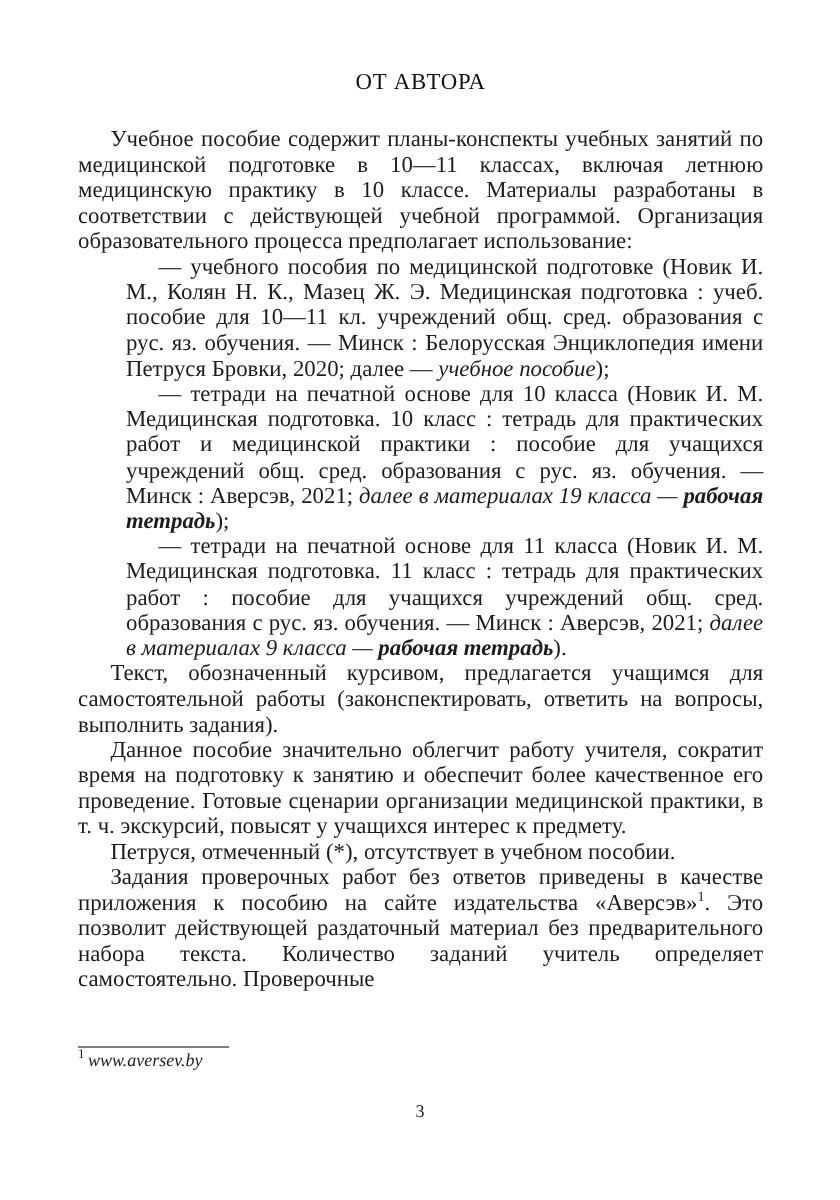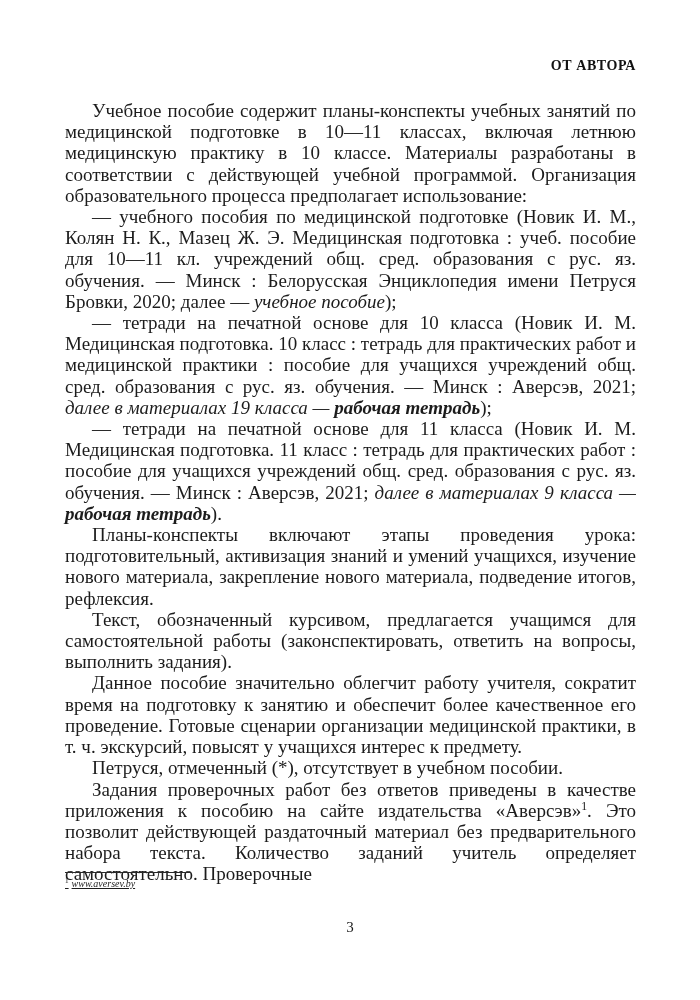--- a/index.html
+++ b/index.html
@@ -25,41 +25,42 @@
   }
 
   .content {
     position: absolute;
     left: 65px;
     top: 58px;
     width: 571px;
   }
 
   .page-title {
-    font-size: 14px;
-    font-weight: bold;
-    text-align: right;
+    font-size: 19px;
+    font-weight: normal;
+    text-align: center;
     letter-spacing: 0.6px;
     margin: 0 0 26px 0;
     color: #121212;
   }
 
   p.para {
     margin: 0;
     font-size: 19px;
     line-height: 21.2px;
     text-align: justify;
     text-justify: inter-word;
     text-indent: 27px;
     color: #1c1c1c;
     hyphens: manual;
   }
 
   p.para.dash {
     text-indent: 27px;
+    margin-left: 40px;
   }
 
   .i   { font-style: italic; }
   .bi  { font-style: italic; font-weight: bold; }
 
   sup.fn {
     font-size: 0.62em;
     vertical-align: super;
     line-height: 0;
   }
@@ -70,25 +71,24 @@
     top: 872px;
     width: 571px;
   }
   .footnote-rule {
     width: 126px;
     height: 0;
     border-top: 1.1px solid #2a2a2a;
     margin: 0 0 4px 0;
   }
   .footnote-text {
-    font-size: 10px;
+    font-size: 15px;
     line-height: 14px;
     color: #1c1c1c;
     margin: 0;
-    text-decoration: underline;
   }
   .footnote-text .fnum {
     font-size: 0.72em;
     vertical-align: super;
     line-height: 0;
     margin-right: 3px;
   }
   .footnote-text .url {
     font-style: italic;
   }
@@ -110,21 +110,20 @@
 
   <div class="content">
 
     <h1 class="page-title">ОТ АВТОРА</h1>
 
     <div>
       <p class="para"><span>Учебное пособие содержит планы-конспекты учебных занятий по медицинской подготовке в 10—11 классах, включая летнюю медицинскую практику в 10 классе. Материалы разработаны в соответствии с действующей учебной программой. Организация образовательного процесса предполагает использование:</span></p>
       <p class="para dash"><span>— учебного пособия по медицинской подготовке (Новик И. М., Колян Н. К., Мазец Ж. Э. Медицинская подготовка : учеб. пособие для 10—11 кл. учреждений общ. сред. образования с рус. яз. обучения. — Минск : Белорусская Энциклопедия имени Петруся Бровки, 2020; далее — </span><span class="i">учебное пособие</span><span>);</span></p>
       <p class="para dash"><span>— тетради на печатной основе для 10 класса (Новик И. М. Медицинская подготовка. 10 класс : тетрадь для практических работ и медицинской практики : пособие для учащихся учреждений общ. сред. образования с рус. яз. обучения. — Минск : Аверсэв, 2021; </span><span class="i">далее в материалах 19 класса — </span><span class="bi">рабочая тетрадь</span><span>);</span></p>
       <p class="para dash"><span>— тетради на печатной основе для 11 класса (Новик И. М. Медицинская подготовка. 11 класс : тетрадь для практических работ : пособие для учащихся учреждений общ. сред. образования с рус. яз. обучения. — Минск : Аверсэв, 2021; </span><span class="i">далее в материалах 9 класса — </span><span class="bi">рабочая тетрадь</span><span>).</span></p>
-      <p class="para"><span>Планы-конспекты включают этапы проведения урока: подготовительный, активизация знаний и умений учащихся, изучение нового материала, закрепление нового материала, подведение итогов, рефлексия.</span></p>
       <p class="para"><span>Текст, обозначенный курсивом, предлагается учащимся для самостоятельной работы (законспектировать, ответить на вопросы, выполнить задания).</span></p>
       <p class="para"><span>Данное пособие значительно облегчит работу учителя, сократит время на подготовку к занятию и обеспечит более качественное его проведение. Готовые сценарии организации медицинской практики, в т. ч. экскурсий, повысят у учащихся интерес к предмету.</span></p>
       <p class="para"><span>Петруся, отмеченный (*), отсутствует в учебном пособии.</span></p>
       <p class="para"><span>Задания проверочных работ без ответов приведены в качестве приложения к пособию на сайте издательства «Аверсэв»</span><sup class="fn">1</sup><span>. Это позволит действующей раздаточный материал без предварительного набора текста. Количество заданий учитель определяет самостоятельно. Проверочные</span></p>
     </div>
 
   </div>
 
   <div class="footnote-zone">
     <div class="footnote-rule"></div>

